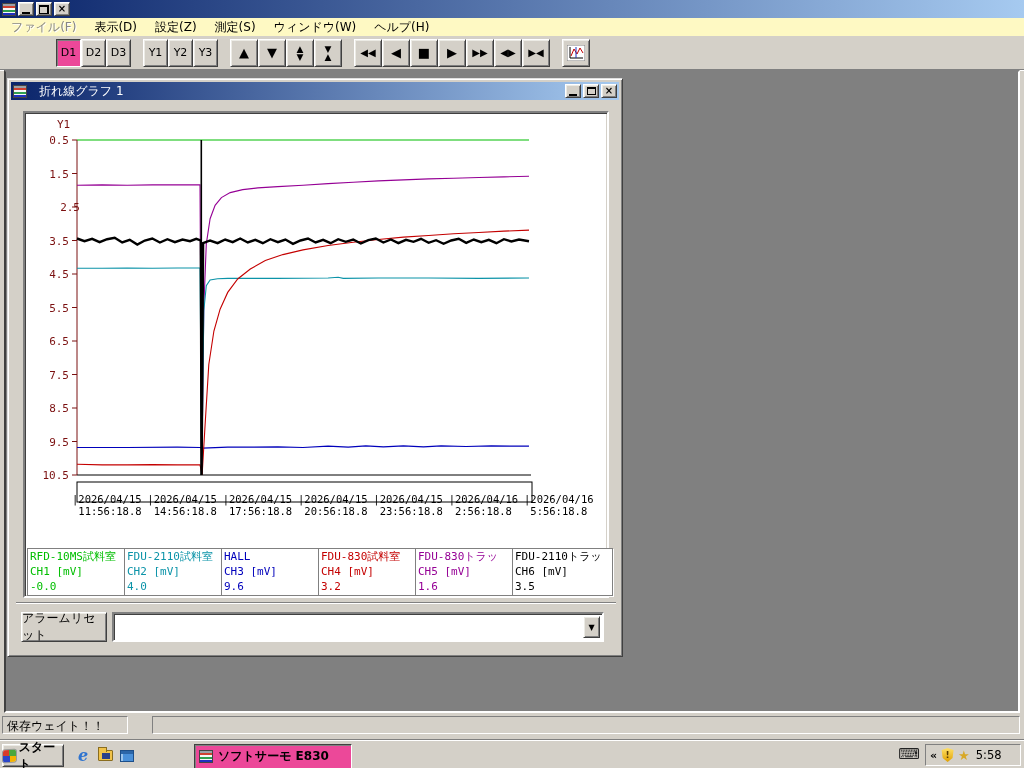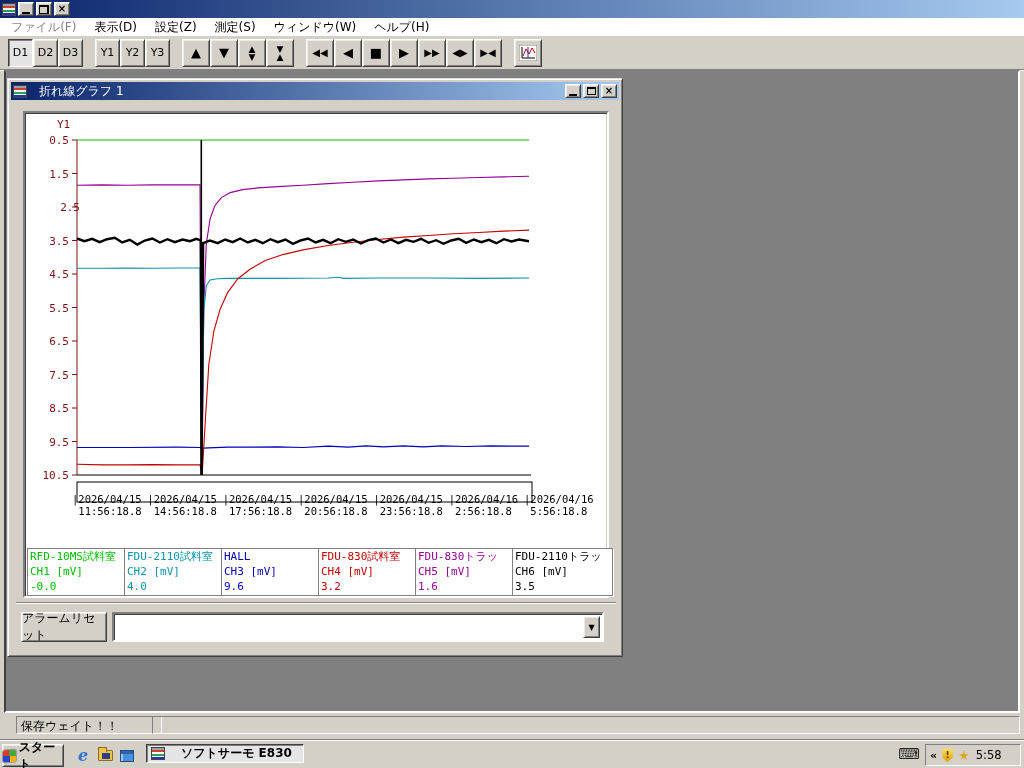--- a/index.html
+++ b/index.html
@@ -1,38 +1,38 @@
 <!DOCTYPE html>
 <html><head>
 <meta charset="utf-8">
 <style>
   * { box-sizing: border-box; margin: 0; padding: 0; }
   html,body { width:1024px; height:768px; overflow:hidden; }
   body { font-family:"DejaVu Sans","Liberation Sans",sans-serif; font-size:12px; background:#d4d0c8; position:relative; }
 
   .abs { position:absolute; }
   .raised { background:#d4d0c8; border:1px solid; border-color:#ffffff #404040 #404040 #ffffff; box-shadow: inset 1px 1px 0 #ecebe5, inset -1px -1px 0 #808080; }
-  .pressed { background:#e5e5e5; border:1px solid; border-color:#404040 #ffffff #ffffff #404040; box-shadow: inset 1px 1px 0 #808080; }
+  .pressed { background:#ec4899; border:1px solid; border-color:#404040 #ffffff #ffffff #404040; box-shadow: inset 1px 1px 0 #808080; margin-left: 48px; }
   .sunken { border:1px solid; border-color:#808080 #ffffff #ffffff #808080; }
   .well { background:#fff; border:2px solid; border-color:#808080 #ffffff #ffffff #808080; box-shadow: inset 1px 1px 0 #404040, inset -1px -1px 0 #d4d0c8; }
 
   
   .titlebar { left:0; top:0; width:1024px; height:18px; background:linear-gradient(90deg,#0a246a,#a6caf0); display:flex; align-items:center; padding:0 2px; color:#fff; }
   .titlebar .t { font-weight:bold; margin-left:4px; flex:1; white-space:nowrap; }
   .winbtn { width:16px; height:14px; margin-left:2px; display:flex; align-items:center; justify-content:center; font-size:10px; font-weight:bold; color:#000; line-height:1; }
   .glyph-min { width:8px; height:2px; background:#000; margin-top:7px; }
   .glyph-max { width:9px; height:8px; border:1px solid #000; border-top-width:2px; }
   .glyph-restore { position:relative; width:10px; height:9px; }
   .glyph-restore:before { content:""; position:absolute; right:0; top:0; width:7px; height:6px; border:1px solid #000; border-top-width:2px; }
   .glyph-restore:after { content:""; position:absolute; left:0; bottom:0; width:7px; height:6px; border:1px solid #000; border-top-width:2px; background:#d4d0c8; }
 
   .app-icon { width:14px; height:13px; flex:0 0 14px; border:1px solid #444;
     background: linear-gradient(180deg,#9aa0a8 0 2px,#d04030 2px 4px,#f8f8f8 4px 6px,#30a050 6px 8px,#f8f8f8 8px 9px,#2030c0 9px 11px,#c02020 11px 13px); }
 
-  .menubar { left:0; top:18px; width:1024px; height:18px; background:#ffffff; display:flex; align-items:flex-start; padding-left:2px; }
+  .menubar { left:0; top:18px; width:1024px; height:18px; background:#fef9c3; display:flex; align-items:flex-start; padding-left:2px; }
   .menu-item { padding:1px 9px; white-space:nowrap; }
   .menu-item.disabled { color:#868686; text-shadow:1px 1px 0 #fff; }
 
   .toolbar { left:0; top:36px; width:1024px; height:34px; background:#d4d0c8; display:flex; align-items:center; padding-left:8px;
     border-bottom:1px solid #808080; box-shadow:0 1px 0 #fff; }
   .tb-group { display:flex; margin-right:12px; }
   .tb-btn { width:25px; height:28px; display:flex; flex-direction:column; align-items:center; justify-content:center; font-size:11px; line-height:1; color:#000; }
   .tb-btn.wide { width:28px; font-size:13px; }
   .tb-btn.dbl span { font-size:9px; line-height:8px; }
   .tb-btn .lbl { font-size:11px; }
@@ -67,21 +67,21 @@
   
   .taskbar { left:0; top:740px; width:1024px; height:28px; background:#d4d0c8; border-top:1px solid #fff; box-shadow:0 -1px 0 #808080; }
   .start-btn { left:2px; top:3px; width:62px; height:23px; display:flex; align-items:center; justify-content:center; gap:3px; font-weight:bold; font-size:12px; }
   .win-flag { width:14px; height:12px; background:conic-gradient(#4aa73c 0 25%, #f3b200 25% 50%, #2b46c8 50% 75%, #d83b2a 75%); border-radius:2px; transform:skewY(-4deg); box-shadow:0 0 0 1px #9a9a9a; }
   .ql { position:absolute; top:3px; width:22px; height:23px; display:flex; align-items:center; justify-content:center; }
   .ie-e { color:#2f74d0; font-family:"DejaVu Serif","Liberation Serif",serif; font-weight:bold; font-style:italic; font-size:16px; }
   .folder-ic { position:relative; width:15px; height:11px; background:#f0c24a; border:1px solid #8a6d1f; border-radius:1px; }
   .folder-ic:before { content:""; position:absolute; left:-1px; top:-4px; width:7px; height:4px; background:#f0c24a; border:1px solid #8a6d1f; border-bottom:none; }
   .folder-ic:after { content:""; position:absolute; left:3px; top:2px; width:8px; height:6px; background:#2b3f8a; }
   .win-ic { width:14px; height:12px; background:#4a90d9; border:1px solid #1d4f8a; box-shadow: inset 0 3px 0 #2c66a8, inset 2px 0 0 #9cc4ea; }
-  .task-btn { left:146px; top:3px; width:158px; height:19px; display:flex; align-items:center; gap:16px; padding:0 4px; font-weight:bold; font-size:12px; white-space:nowrap; }
+  .task-btn { left:146px; top:3px; width:158px; height:25px; display:flex; align-items:center; gap:5px; padding:0 4px; font-weight:bold; font-size:12px; white-space:nowrap; }
   .tray { right:3px; top:3px; width:96px; height:22px; display:flex; align-items:center; gap:4px; padding:0 4px; }
   .kbd-ic { right:104px; top:4px; font-size:15px; color:#222; }
   .shield { width:13px; height:14px; background:linear-gradient(180deg,#ffe066,#e0a000); clip-path:polygon(50% 0,96% 14%,88% 72%,50% 100%,12% 72%,4% 14%); display:flex; align-items:center; justify-content:center; color:#5a3b00; font-size:9px; font-weight:bold; }
   .star { color:#d8a826; font-size:13px; }
   .chev { font-size:11px; font-weight:bold; }
   .clock { font-size:11.5px; margin-left:2px; }
 </style>
 </head>
 <body>
 
@@ -291,21 +291,21 @@
     <div class="abs combo">
       <span></span>
       <div class="combo-btn raised">
           <span>▼</span>
         </div>
     </div>
   </div>
 </div>
 
 <div class="abs statusbar">
-  <div class="status-panel sunken" style="left:16px;width:146px">保存ウェイト！！</div>
+  <div class="status-panel sunken" style="left:2px;width:126px">保存ウェイト！！</div>
   <div class="status-panel sunken" style="left:152px;width:868px"></div>
 </div>
 
 <div class="abs taskbar">
   <div class="abs start-btn raised">
     <span class="win-flag"></span>
     <span>スタート</span>
   </div>
   <div class="ql" style="left:72px">
       <span class="ie-e">e</span>

